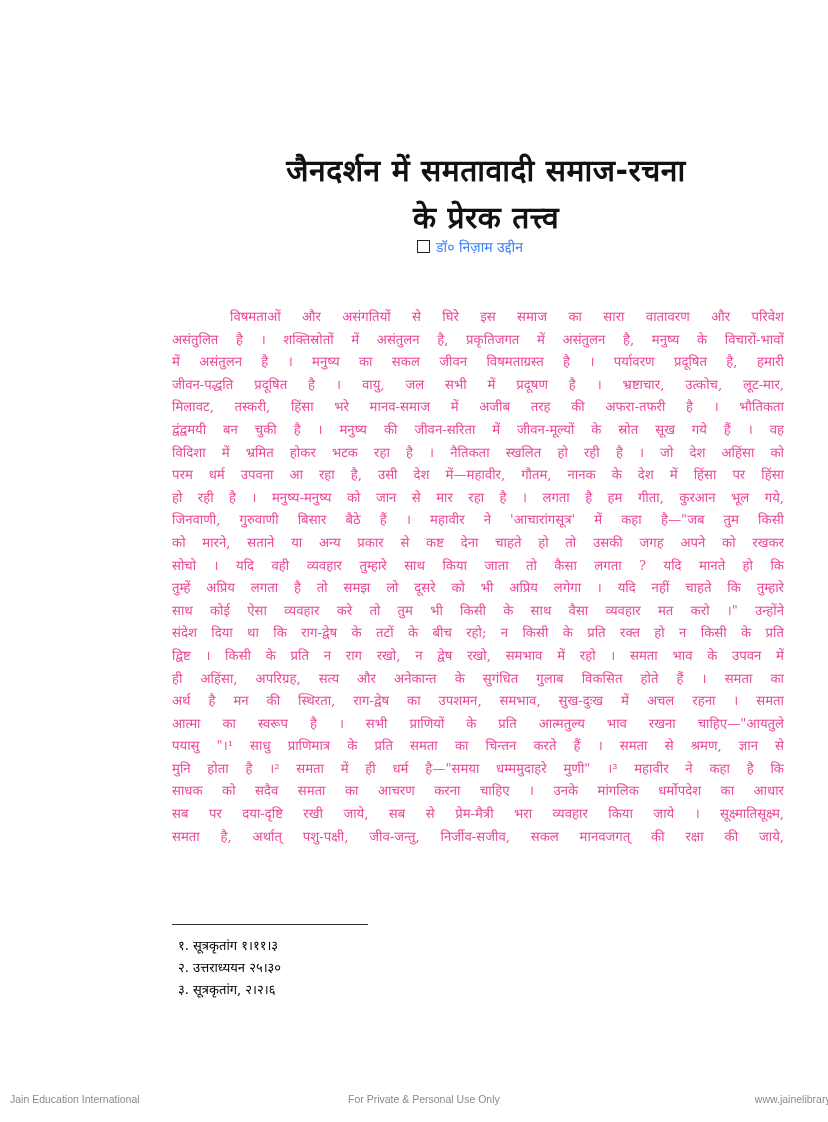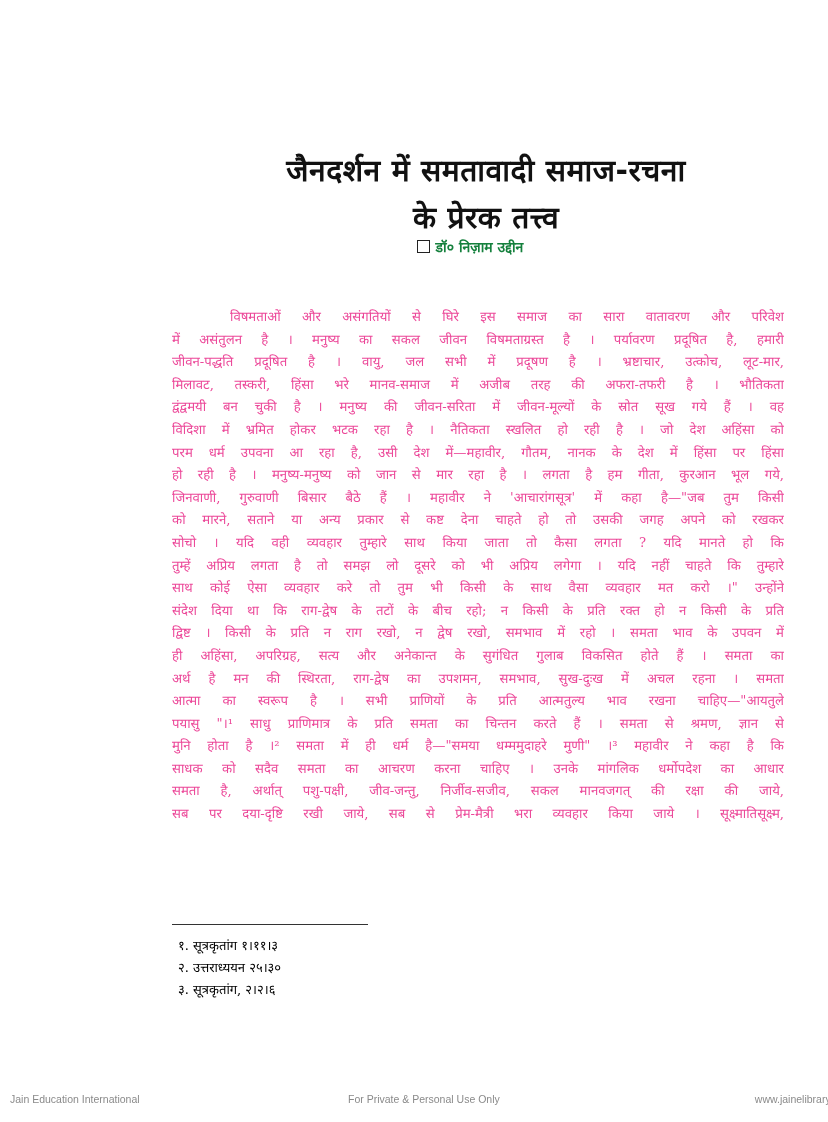--- a/index.html
+++ b/index.html
@@ -9,21 +9,21 @@
     }
     .page-title {
       position: absolute; left: 150px; width: 640px; text-align: center;
       font-family: "DejaVu Sans", sans-serif; font-weight: bold; color: #111;
       font-size: 30px; letter-spacing: 0.5px; margin: 16px;
     }
     .title-line1 { top: 133px; }
     .title-line2 { top: 180px; }
     .byline {
       position: absolute; top: 237px; left: 150px; width: 640px; text-align: center;
-      font-family: "DejaVu Sans", sans-serif; font-size: 14px; font-weight: bold; color: #15803d;
+      font-family: "DejaVu Sans", sans-serif; font-size: 14px; font-weight: normal; color: #3b82f6;
     }
     .byline .box-icon {
       display: inline-block; width: 11px; height: 11px; border: 1.5px solid #222;
       vertical-align: -1px; margin-right: 6px;
     }
     .body-text {
       position: absolute; top: 306px; left: 172px; width: 612px;
       font-size: 13.2px; line-height: 22.6px; color: #ec4899;
     }
     .body-line {
@@ -52,42 +52,43 @@
 
 <h1 class="page-title title-line1">जैनदर्शन में समतावादी समाज-रचना</h1>
 <h1 class="page-title title-line2">के प्रेरक तत्त्व</h1>
 
 <div class="byline">
   <span class="box-icon"></span><span>डॉ० निज़ाम उद्दीन</span>
 </div>
 
 <div class="body-text">
   <span class="body-line indent">विषमताओं और असंगतियों से घिरे इस समाज का सारा वातावरण और परिवेश</span>
+  <span class="body-line">असंतुलित है । शक्तिस्रोतों में असंतुलन है, प्रकृतिजगत में असंतुलन है, मनुष्य के विचारों-भावों</span>
   <span class="body-line">में असंतुलन है । मनुष्य का सकल जीवन विषमताग्रस्त है । पर्यावरण प्रदूषित है, हमारी</span>
   <span class="body-line">जीवन-पद्धति प्रदूषित है । वायु, जल सभी में प्रदूषण है । भ्रष्टाचार, उत्कोच, लूट-मार,</span>
   <span class="body-line">मिलावट, तस्करी, हिंसा भरे मानव-समाज में अजीब तरह की अफरा-तफरी है । भौतिकता</span>
   <span class="body-line">द्वंद्वमयी बन चुकी है । मनुष्य की जीवन-सरिता में जीवन-मूल्यों के स्रोत सूख गये हैं । वह</span>
   <span class="body-line">विदिशा में भ्रमित होकर भटक रहा है । नैतिकता स्खलित हो रही है । जो देश अहिंसा को</span>
   <span class="body-line">परम धर्म उपवना आ रहा है, उसी देश में—महावीर, गौतम, नानक के देश में हिंसा पर हिंसा</span>
   <span class="body-line">हो रही है । मनुष्य-मनुष्य को जान से मार रहा है । लगता है हम गीता, कुरआन भूल गये,</span>
   <span class="body-line">जिनवाणी, गुरुवाणी बिसार बैठे हैं । महावीर ने 'आचारांगसूत्र' में कहा है—"जब तुम किसी</span>
   <span class="body-line">को मारने, सताने या अन्य प्रकार से कष्ट देना चाहते हो तो उसकी जगह अपने को रखकर</span>
   <span class="body-line">सोचो । यदि वही व्यवहार तुम्हारे साथ किया जाता तो कैसा लगता ? यदि मानते हो कि</span>
   <span class="body-line">तुम्हें अप्रिय लगता है तो समझ लो दूसरे को भी अप्रिय लगेगा । यदि नहीं चाहते कि तुम्हारे</span>
   <span class="body-line">साथ कोई ऐसा व्यवहार करे तो तुम भी किसी के साथ वैसा व्यवहार मत करो ।" उन्होंने</span>
   <span class="body-line">संदेश दिया था कि राग-द्वेष के तटों के बीच रहो; न किसी के प्रति रक्त हो न किसी के प्रति</span>
   <span class="body-line">द्विष्ट । किसी के प्रति न राग रखो, न द्वेष रखो, समभाव में रहो । समता भाव के उपवन में</span>
   <span class="body-line">ही अहिंसा, अपरिग्रह, सत्य और अनेकान्त के सुगंधित गुलाब विकसित होते हैं । समता का</span>
   <span class="body-line">अर्थ है मन की स्थिरता, राग-द्वेष का उपशमन, समभाव, सुख-दुःख में अचल रहना । समता</span>
   <span class="body-line">आत्मा का स्वरूप है । सभी प्राणियों के प्रति आत्मतुल्य भाव रखना चाहिए—"आयतुले</span>
   <span class="body-line">पयासु "।¹ साधु प्राणिमात्र के प्रति समता का चिन्तन करते हैं । समता से श्रमण, ज्ञान से</span>
   <span class="body-line">मुनि होता है ।² समता में ही धर्म है—"समया धम्ममुदाहरे मुणी" ।³ महावीर ने कहा है कि</span>
   <span class="body-line">साधक को सदैव समता का आचरण करना चाहिए । उनके मांगलिक धर्मोपदेश का आधार</span>
+  <span class="body-line">सब पर दया-दृष्टि रखी जाये, सब से प्रेम-मैत्री भरा व्यवहार किया जाये । सूक्ष्मातिसूक्ष्म,</span>
   <span class="body-line">समता है, अर्थात् पशु-पक्षी, जीव-जन्तु, निर्जीव-सजीव, सकल मानवजगत् की रक्षा की जाये,</span>
-  <span class="body-line">सब पर दया-दृष्टि रखी जाये, सब से प्रेम-मैत्री भरा व्यवहार किया जाये । सूक्ष्मातिसूक्ष्म,</span>
 </div>
 
 <div class="footnote-rule"></div>
 
 <div class="footnotes">
   <div>१. सूत्रकृतांग १।११।३</div>
   <div>२. उत्तराध्ययन २५।३०</div>
   <div>३. सूत्रकृतांग, २।२।६</div>
 </div>
 

